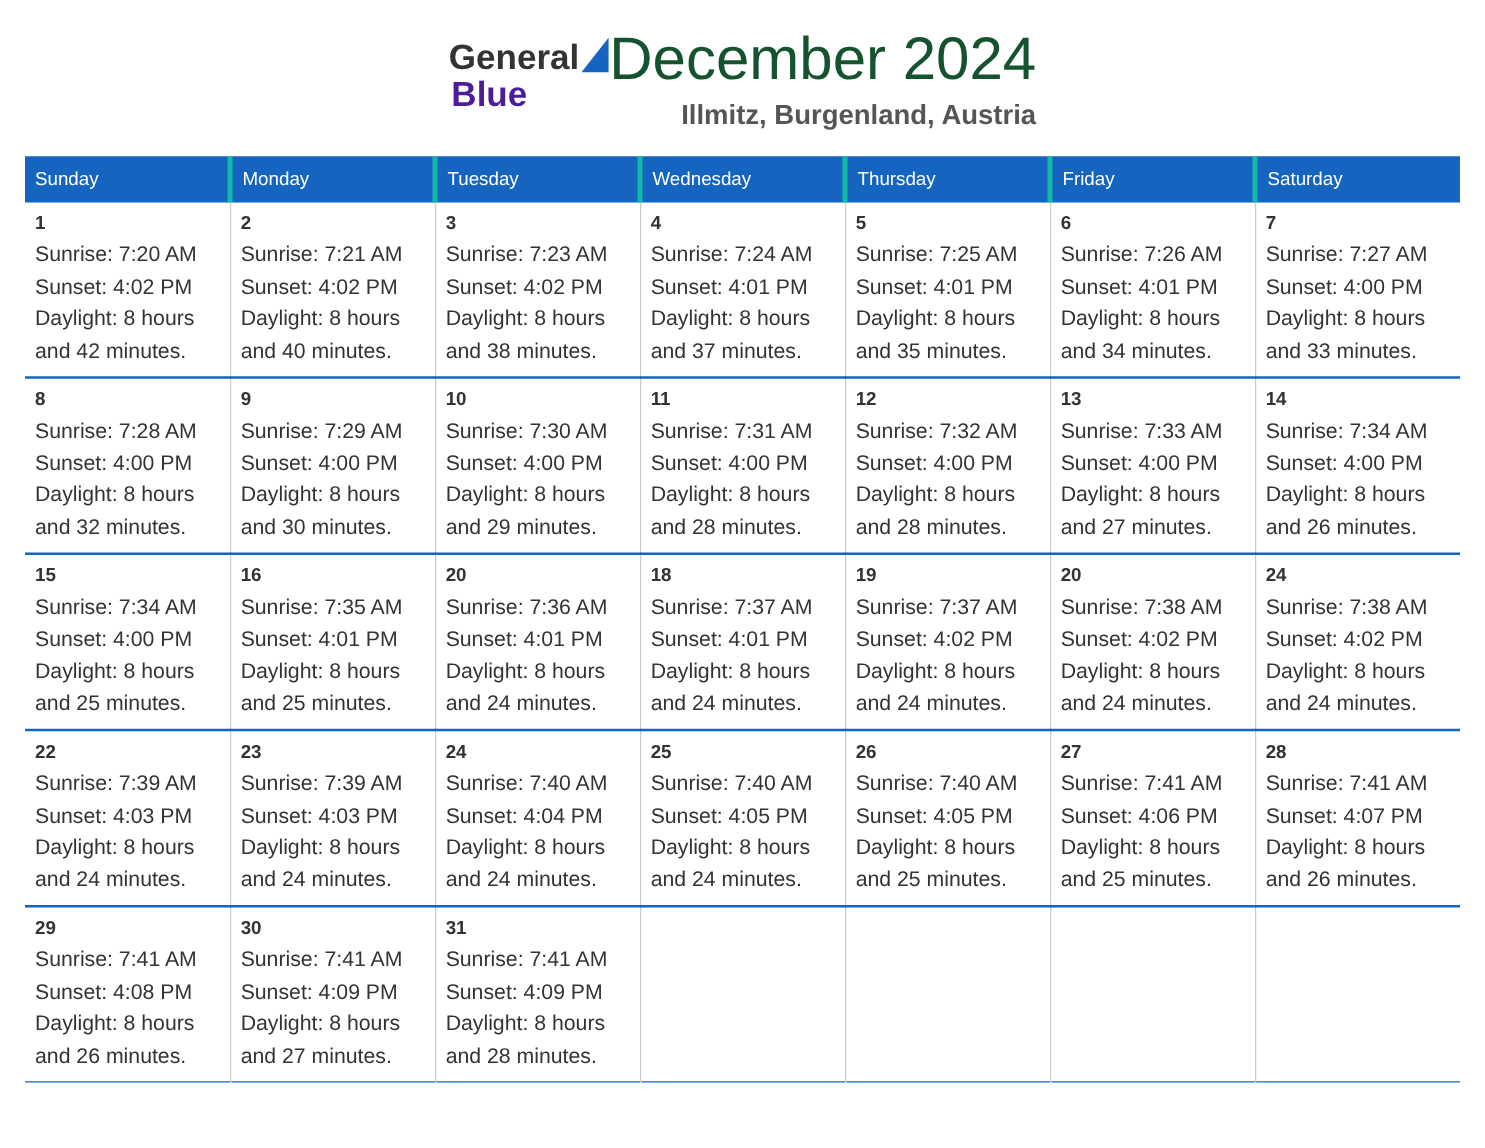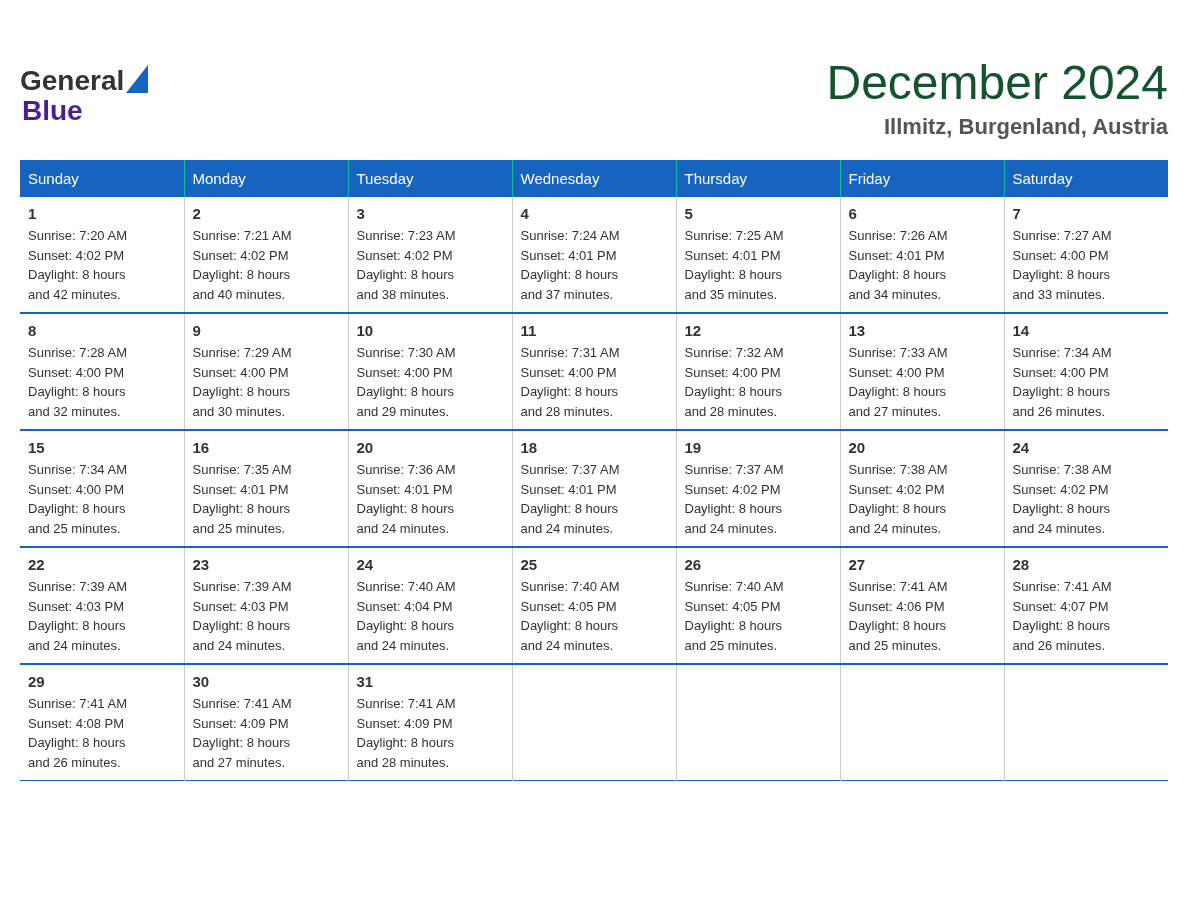--- a/index.html
+++ b/index.html
@@ -5,24 +5,23 @@
     * { box-sizing: border-box; margin: 0; padding: 0; }
     body {
       font-family: Arial, sans-serif;
       background: #fff;
       padding: 20px;
       width: 1188px;
       min-height: 918px;
     }
     .header {
       display: flex;
-      justify-content: space-between;
+      justify-content: center;
       align-items: flex-start;
       margin-bottom: 20px;
-      margin-top: 35px;
     }
     .logo {
       display: flex;
       align-items: center;
       margin-top: 10px;
     }
     .logo-text {
       font-size: 28px;
       font-weight: bold;
       color: #333;
@@ -63,21 +62,21 @@
     }
     thead tr {
       background-color: #1565c0;
     }
     thead th {
       color: #fff;
       padding: 10px 8px;
       font-size: 15px;
       font-weight: normal;
       text-align: left;
-      border-right: 1px solid #14b8a6;
+      border-right: 4px solid #14b8a6;
     }
     thead th:last-child {
       border-right: none;
     }
     tbody tr {
       border-bottom: 2px solid #1565c0;
     }
     tbody td {
       vertical-align: top;
       padding: 8px;
@@ -89,21 +88,21 @@
     tbody td:last-child {
       border-right: none;
     }
     .day-number {
       font-size: 15px;
       font-weight: bold;
       margin-bottom: 4px;
       display: block;
     }
     .day-info {
-      font-size: 13px;
+      font-size: 17px;
       line-height: 1.5;
       color: #333;
     }
     tbody tr:last-child {
       border-bottom: 1px solid #1565c0;
     }
   </style>
 </head>
 <body>
 

